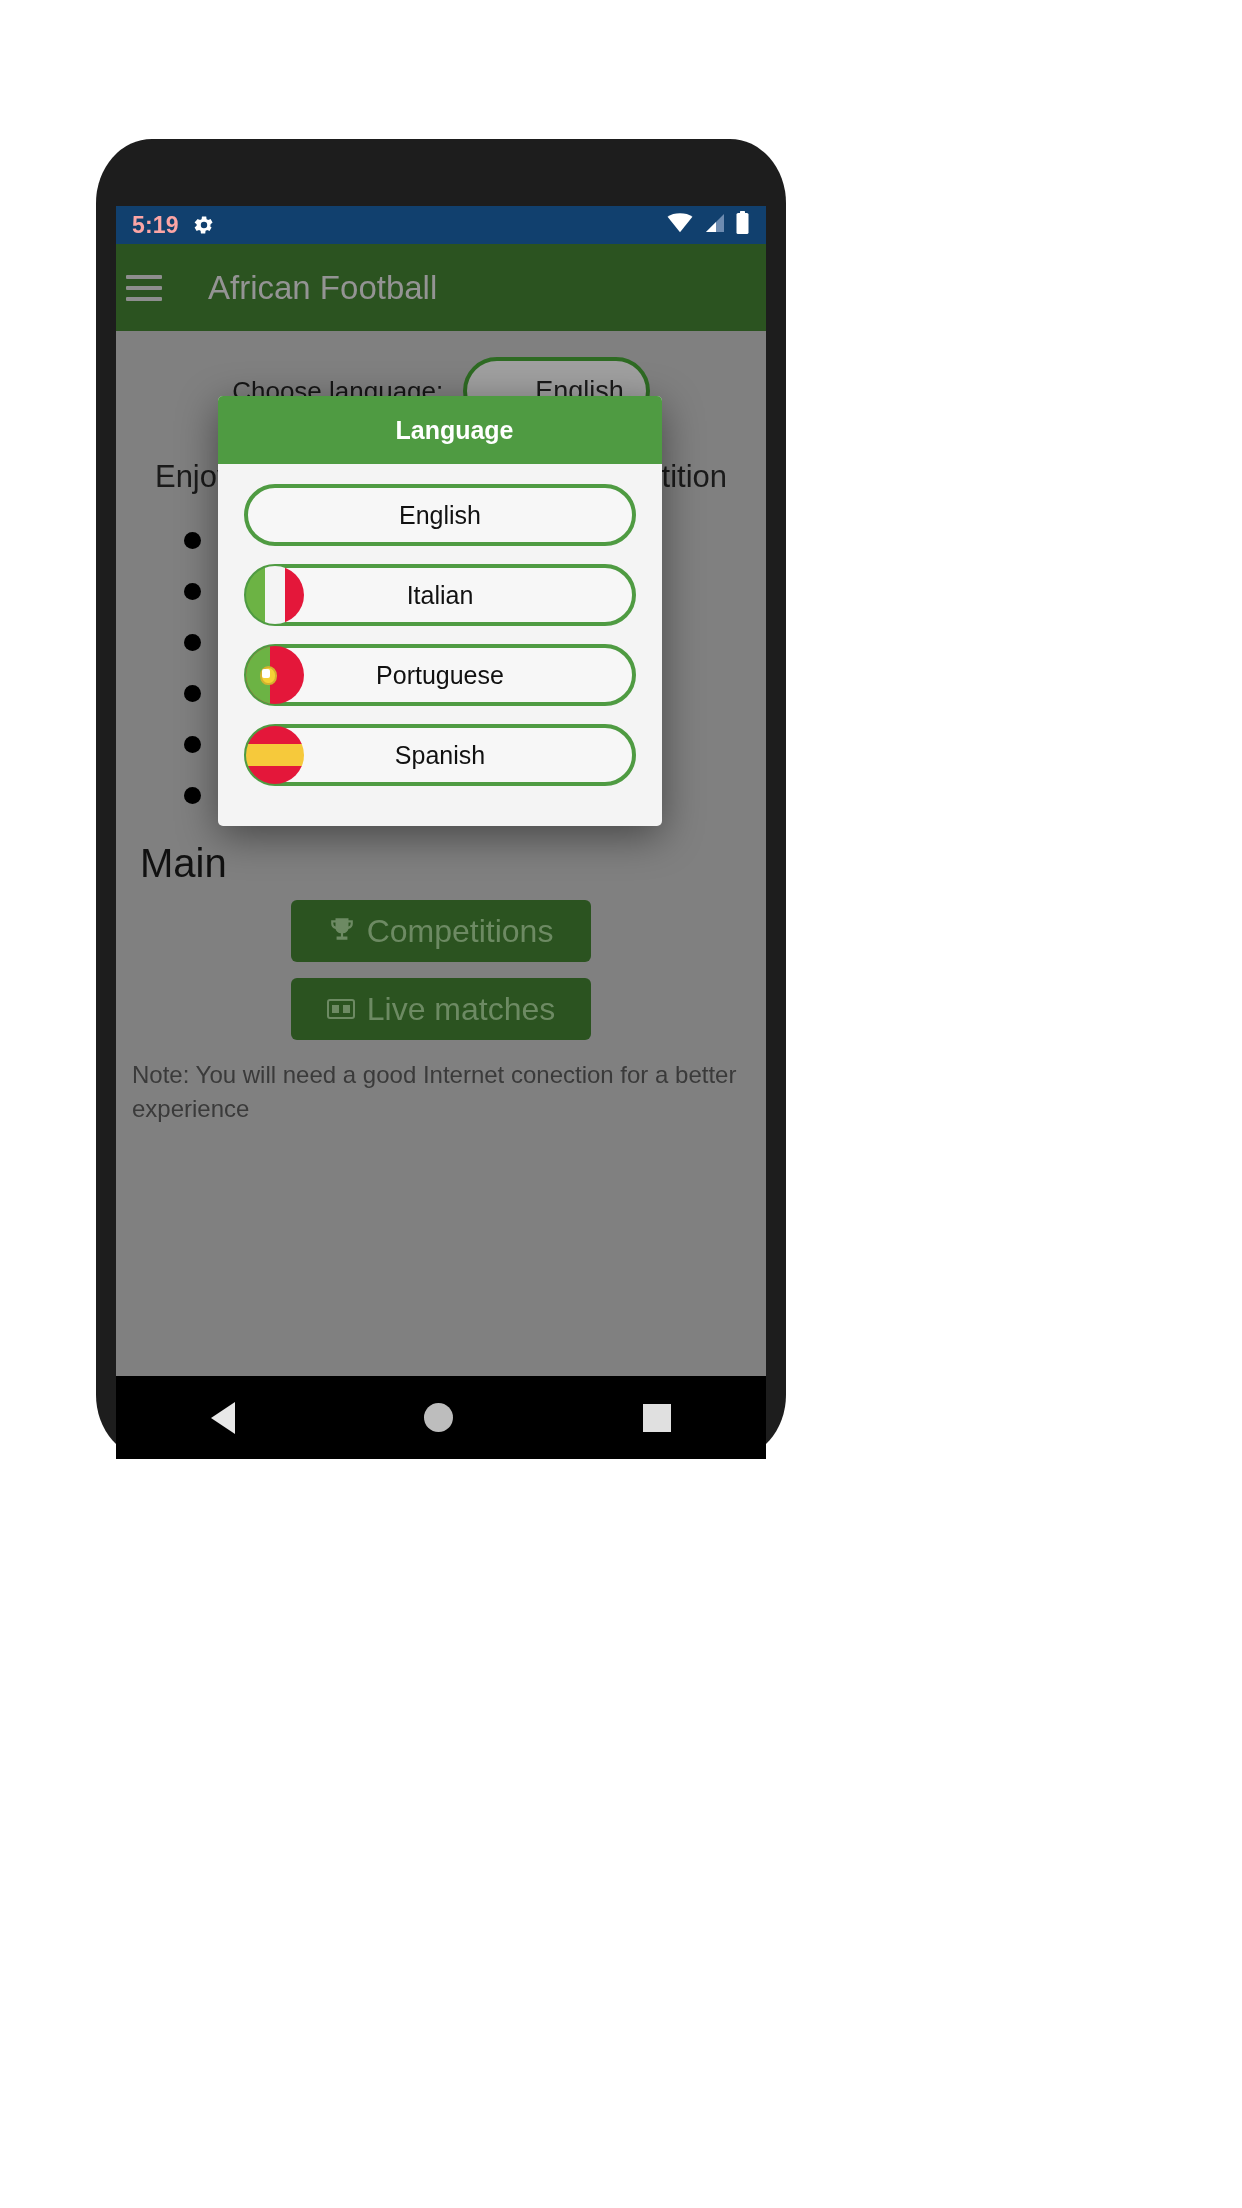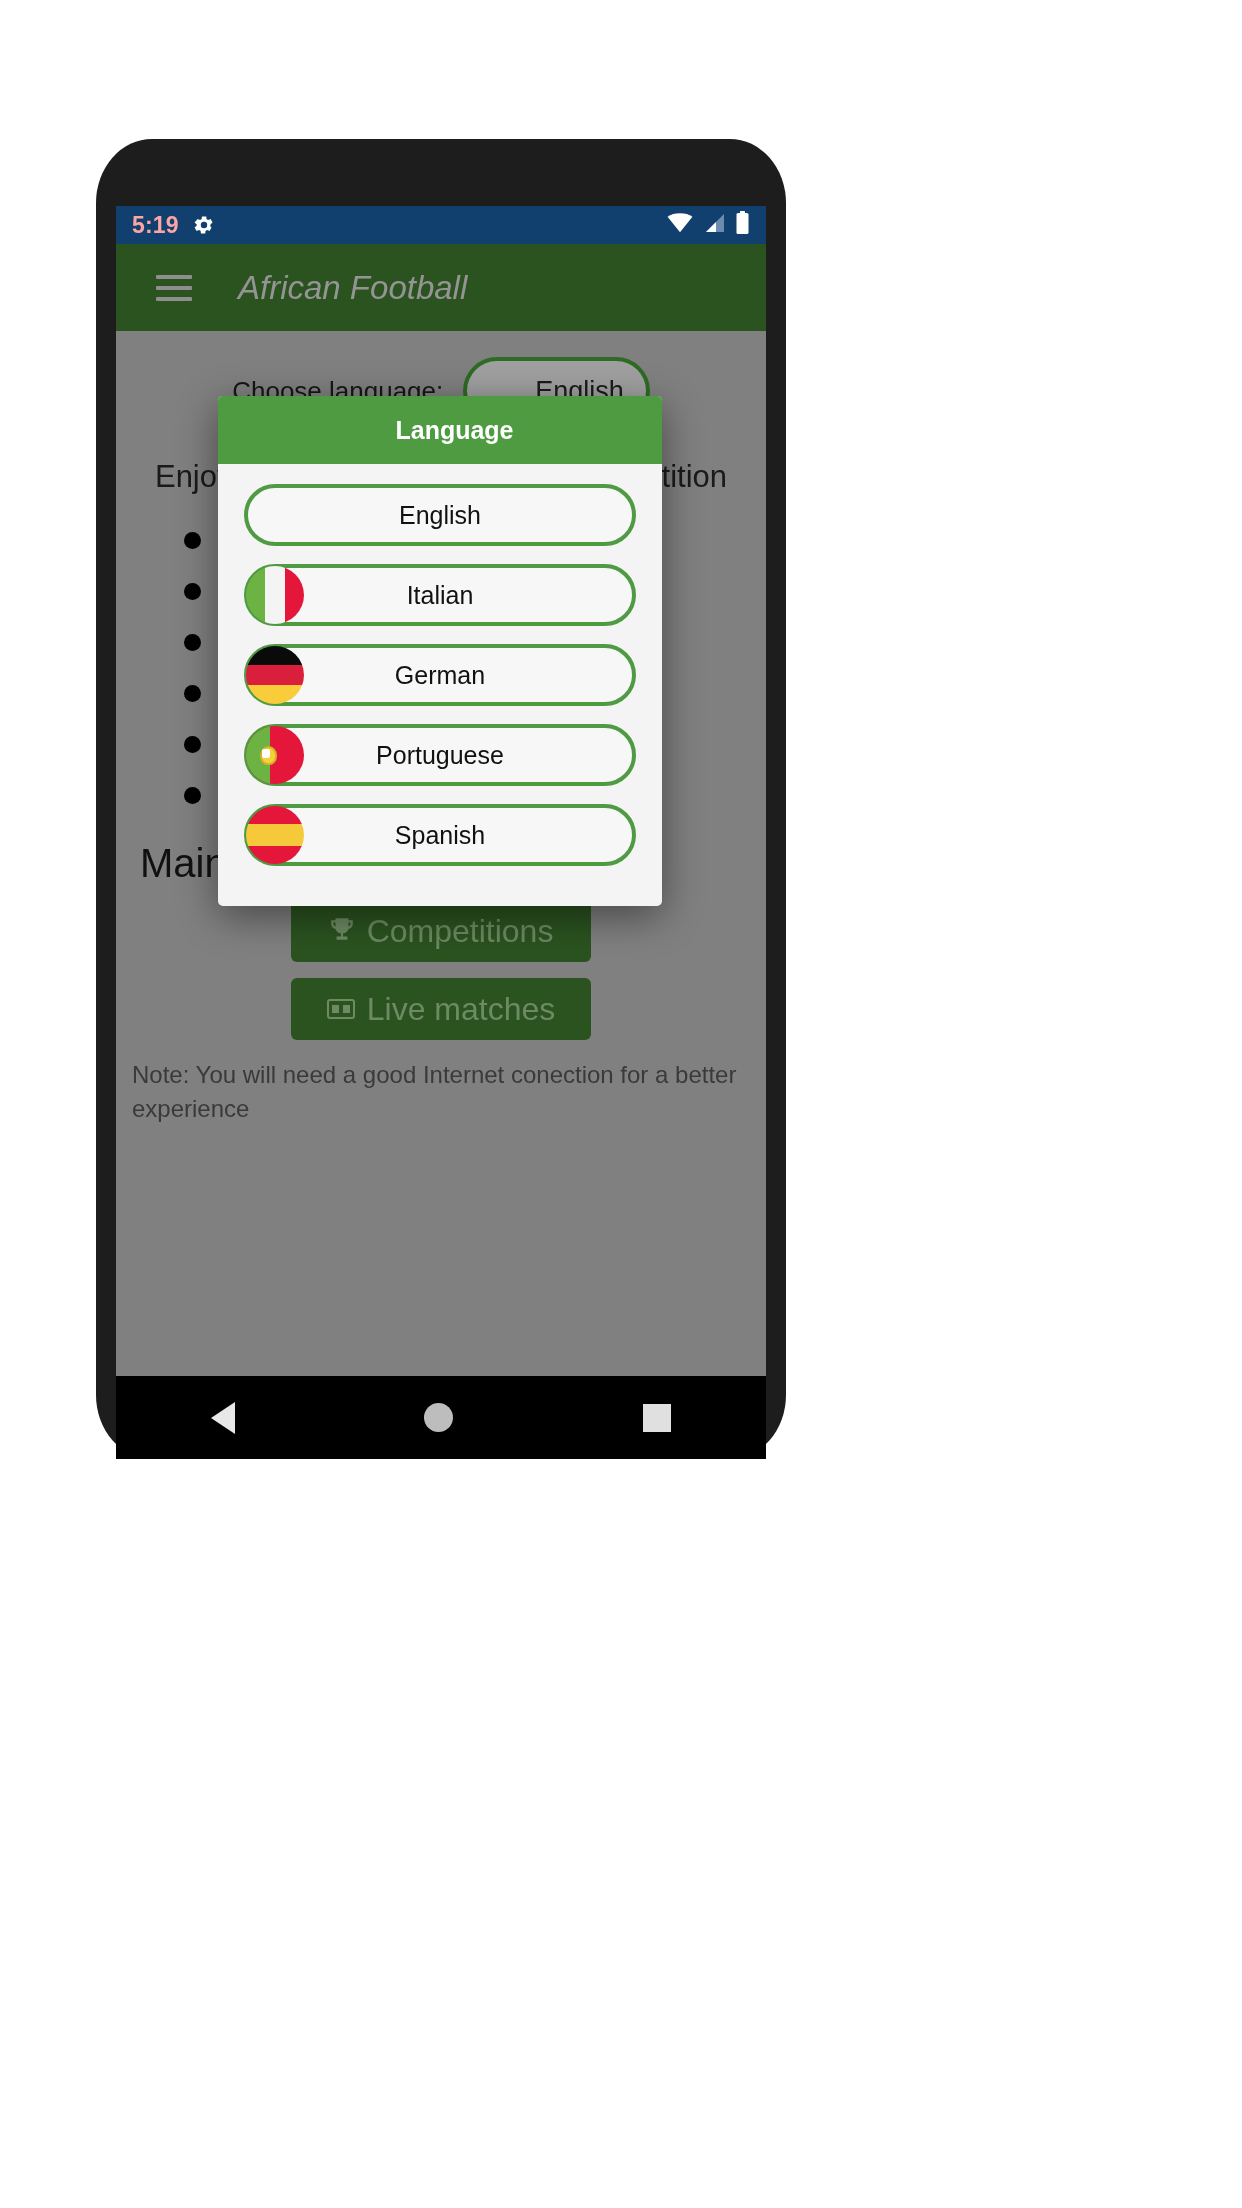--- a/index.html
+++ b/index.html
@@ -48,23 +48,22 @@
   .status-right {
     margin-left: auto; display: flex; align-items: center; gap: 9px;
   }
 
   
   .toolbar {
     position: absolute; left: 0; top: 38px;
     width: 100%; height: 87px;
     background: #2b5320;
     display: flex; align-items: center;
-    padding-left: 40px;
+    padding-left: 10px;
     box-sizing: border-box;
-    font-style: italic;
   }
   .hamburger { width: 36px; display: flex; flex-direction: column; gap: 7px; }
   .hamburger span { display: block; height: 4px; background: #8e8e8e; border-radius: 1px; }
   .toolbar-title {
     margin-left: 46px;
     color: #949494; font-size: 33px; font-weight: normal;
   }
 
   
   .page-content {
@@ -316,30 +315,20 @@
             <span class="f-stripes-v">
               <div style="background:#6cb344;"></div>
               <div style="background:#f4f4f4;"></div>
               <div style="background:#e4173a;"></div>
             </span>
           </span>
           <span class="lang-item-label">Italian</span>
         </div>
 
 
-        <div class="lang-item">
-          <span class="flag">
-            <span class="f-stripes-h">
-              <div style="background:#0a0a0a;"></div>
-              <div style="background:#da1f3d;"></div>
-              <div style="background:#f9cc3a;"></div>
-            </span>
-          </span>
-          <span class="lang-item-label">German</span>
-        </div>
 
 
         <div class="lang-item">
           <span class="flag">
             <span style="position:relative;display:block;width:100%;height:100%;background:#e4173a;">
               <i style="position:absolute;left:0;top:0;width:42%;height:100%;background:#6cb344;display:block;"></i>
               <i style="position:absolute;left:24%;top:34%;width:17px;height:19px;background:#f5d236;border-radius:50% 50% 46% 46%;display:block;border:2px solid #d4b22e;box-sizing:border-box;"></i>
               <i style="position:absolute;left:28%;top:40%;width:8px;height:9px;background:#ffffff;border-radius:2px;display:block;"></i>
             </span>
           </span>

